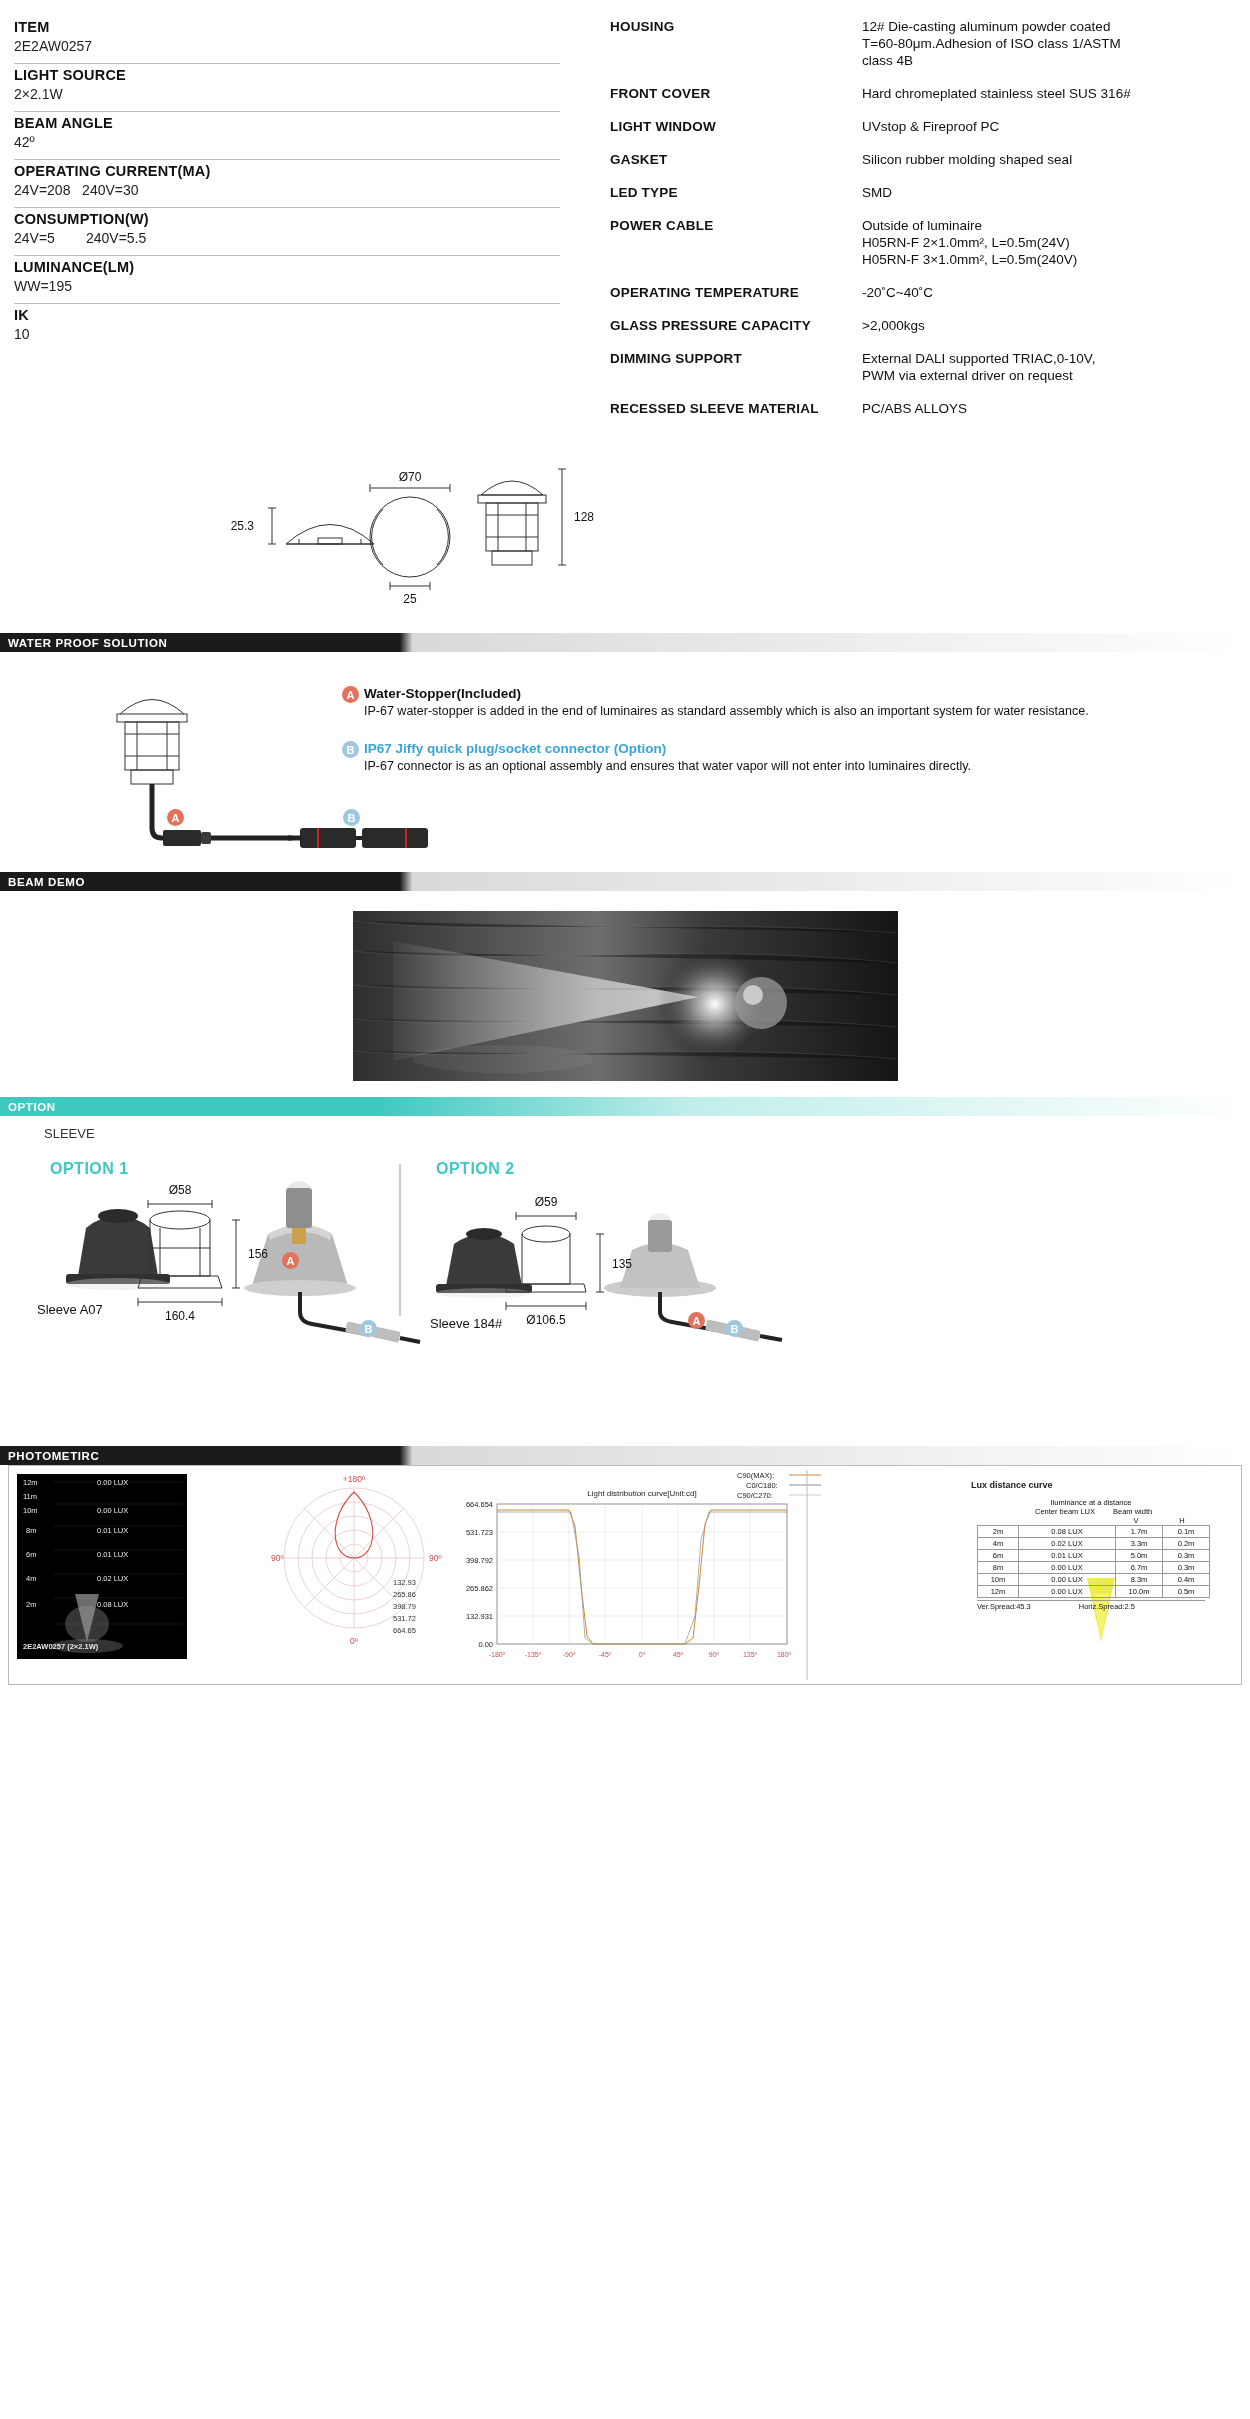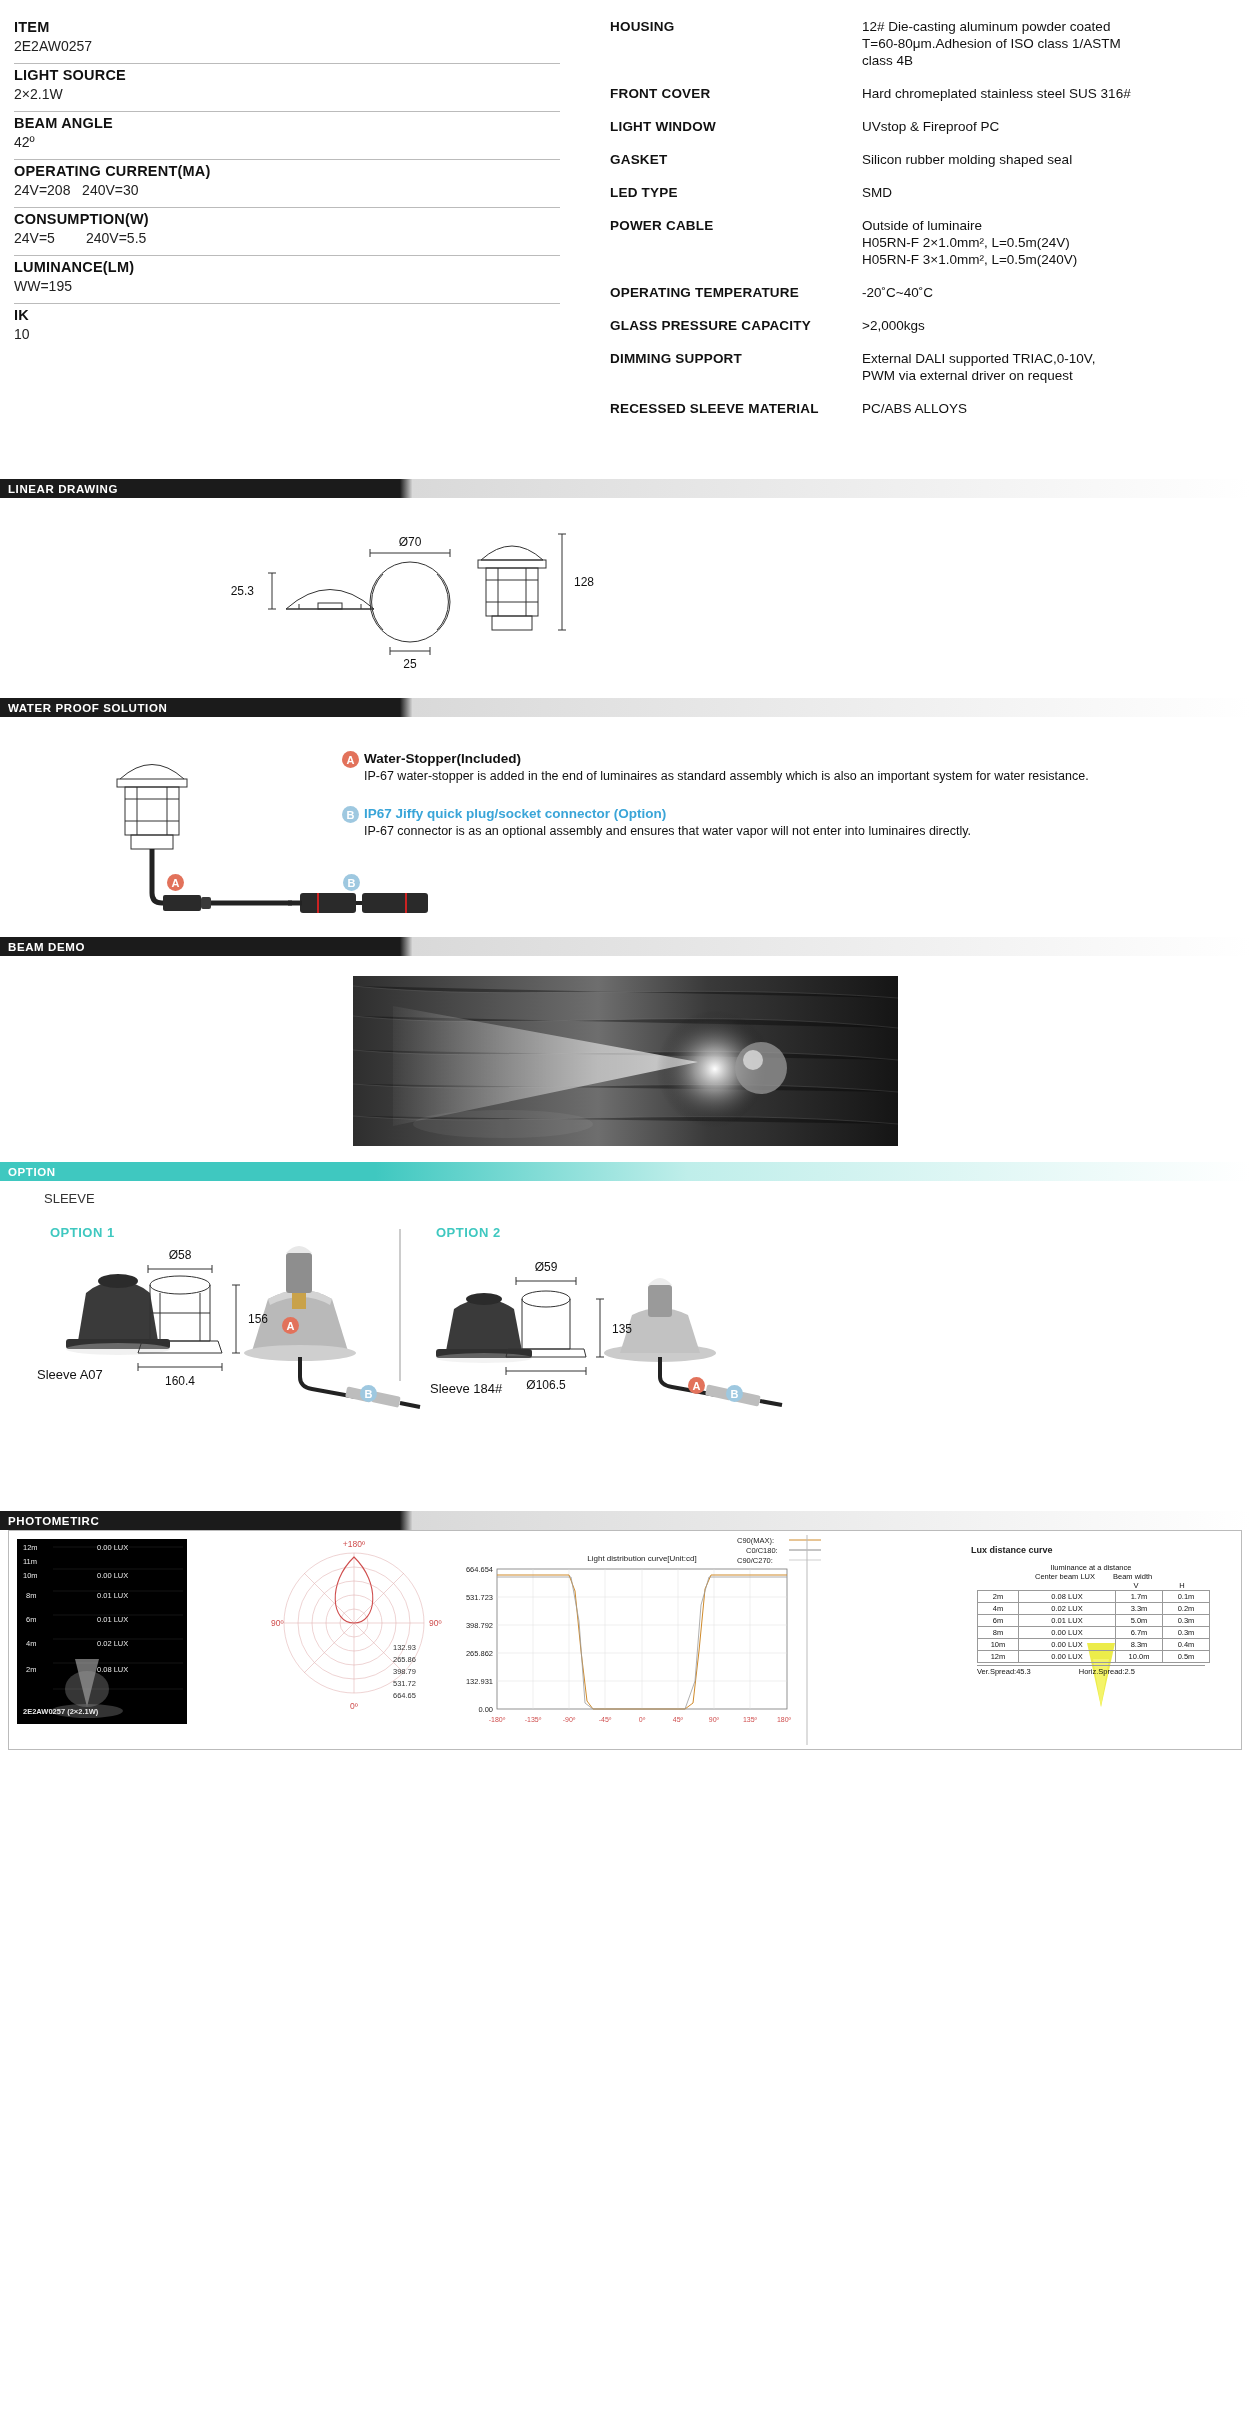--- a/index.html
+++ b/index.html
@@ -43,21 +43,21 @@
   .badge-b{background:#9ec8e0;}
 
   
   .beam{display:flex;justify-content:center;padding:20px 0 10px 0;}
   .beam-img{width:545px;height:170px;position:relative;overflow:hidden;background:#0d0d0d;}
 
   
   .option{position:relative;height:330px;}
   .option svg{position:absolute;left:0;top:0;}
   .opt-label{position:absolute;font-size:13px;}
-  .opt-title{position:absolute;font-size:13px;font-weight:bold;color:#3fc8c0;letter-spacing:.5px;}
+  .opt-title{position:absolute;font-size:16px;font-weight:bold;color:#3fc8c0;letter-spacing:.5px;}
   .sleeve-word{position:absolute;left:44px;top:10px;font-size:13px;color:#333;}
 
   
   .photo{position:relative;height:220px;border:1px solid #bbb;margin:0 8px 12px 8px;box-sizing:border-box;}
   .photo svg{position:absolute;left:0;top:0;}
   .pm-dark{position:absolute;left:8px;top:8px;width:170px;height:185px;background:#000;}
   .pm-txt{position:absolute;font-size:8px;color:#222;}
   .pm-txt-w{position:absolute;font-size:7.5px;color:#e8e8e8;}
   table.lux{border-collapse:collapse;font-size:7.5px;}
   table.lux td,table.lux th{border:1px solid #999;padding:1px 3px;text-align:center;font-weight:normal;}
@@ -141,23 +141,20 @@
         <div class="sr-value">External DALI supported TRIAC,0-10V,
 PWM via external driver on request</div>
       </div>
       <div class="sr-row">
         <div class="sr-label">RECESSED SLEEVE MATERIAL</div>
         <div class="sr-value">PC/ABS ALLOYS</div>
       </div>
     </div>
   </div>
 
-  <div class="bar bar-grad" style="margin-top:46px">
-    <span class="bar-title">LINEAR DRAWING</span>
-  </div>
 
   <div class="linear">
     <svg width="1250" height="200" viewBox="0 0 1250 200">
       <g stroke="#333" fill="none" stroke-width="1">
 
         <path d="M286 111 Q330 72 374 111 Z"></path>
         <path d="M286 111 L374 111"></path>
         <path d="M299 111 L299 106 M361 111 L361 106"></path>
         <rect x="318" y="105" width="24" height="6"></rect>
 

